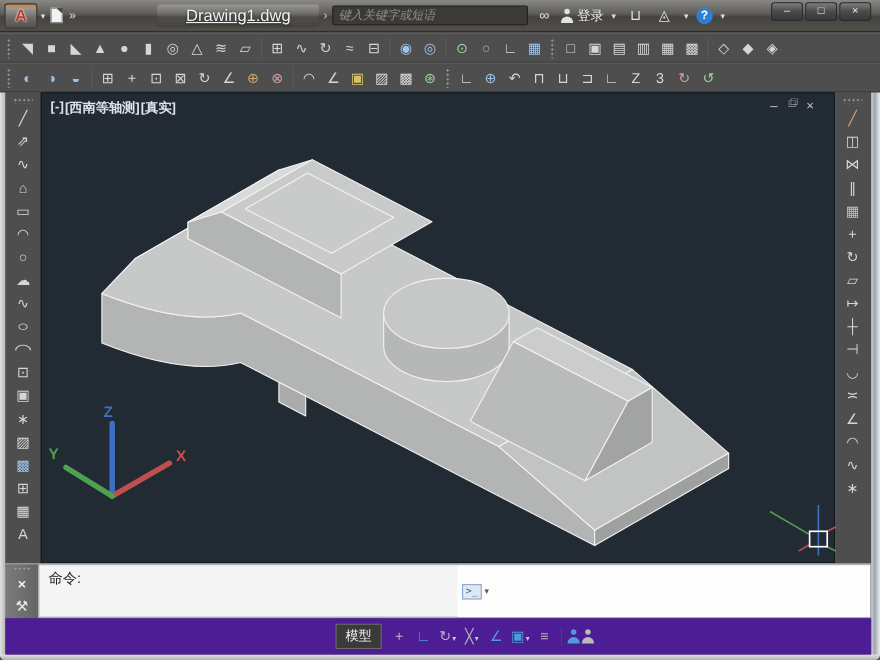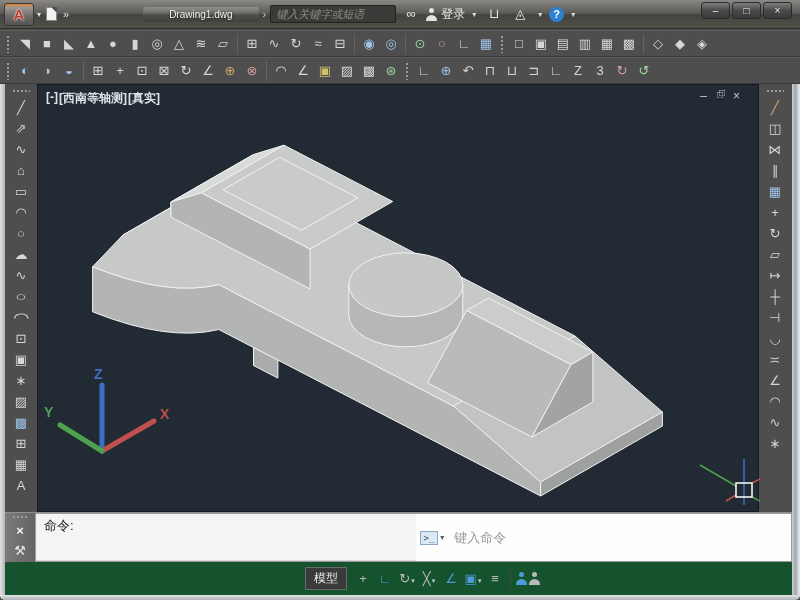--- a/index.html
+++ b/index.html
@@ -13,25 +13,25 @@
   .applogo{width:30px;height:23px;margin-left:4px;border-radius:3px;
     background:linear-gradient(#e08030 0%,#9a9895 18%,#6b6966 60%,#555350 100%);
     border:1px solid #3a3938;color:#c0392b;font-weight:bold;font-size:15px;
     text-align:center;line-height:21px;text-shadow:0 0 2px #fff,0 0 1px #fff;}
   .smallarrow{color:#dcdcdc;font-size:8px;padding:0 3px;}
   .doc{display:inline-block;width:11px;height:14px;background:#f2f2f2;border:1px solid #888;
     position:relative;margin:0 2px;}
   .doc::after{content:"";position:absolute;right:-1px;top:-1px;border:3px solid;
     border-color:#4e4e4e #4e4e4e #f2f2f2 #f2f2f2;}
   .qexpand{color:#e0e0e0;font-size:11px;padding:0 4px;}
-  .filetab{margin-left:70px;padding:2px 26px;color:#f2f2f2;font-size:10px;
+  .filetab{margin-left:70px;padding:2px 26px;color:#f2f2f2;font-size:15px;
     background:linear-gradient(rgba(255,255,255,.22),rgba(255,255,255,.05) 55%,rgba(0,0,0,.12));
-    border-radius:3px;text-shadow:0 1px 2px #222;}
+    border-radius:3px;text-shadow:0 1px 2px #222;text-decoration:underline;}
   .filearrow{color:#cfcfcf;font-size:11px;padding:0 4px;}
-  .icsearch{width:126px;height:18px;background:#3b3a38;border:1px solid #23221f;border-radius:2px;
+  .icsearch{width:178px;height:18px;background:#3b3a38;border:1px solid #23221f;border-radius:2px;
     color:#d8d8d8;font-size:11px;padding:0 5px;font-style:italic;}
   .icsearch::placeholder{color:#8f8d89;font-style:italic;}
   .infocenter{display:flex;align-items:center;margin-left:4px;gap:4px;}
   .infocenter .tbtn{color:#e4e4e4;font-size:13px;}
   .ic-label{color:#ececec;font-size:12px;}
   .help{display:inline-block;width:15px;height:15px;border-radius:50%;background:#2f7fd0;
     color:#fff;font-size:11px;font-weight:bold;text-align:center;line-height:15px;}
   .winbtns{position:absolute;right:8px;top:2px;display:flex;gap:2px;}
   .winbtn{width:29px;height:17px;border:1px solid #2a2a2a;border-radius:3px;
     background:linear-gradient(#7d7d7d,#4a4a4a 50%,#3a3a3a);color:#ececec;font-size:10px;
@@ -87,21 +87,21 @@
     font-size:13px;padding:3px 0 0 8px;}
   .cmdinput{flex:1;display:flex;align-items:center;padding-left:4px;background:#fdfdfd;}
   .promptbox{border:1px solid #8aa8c8;background:#dce8f4;color:#33506b;
     font-family:"DejaVu Sans Mono","Liberation Mono",monospace;font-size:9px;
     padding:1px 3px;margin-right:2px;}
   .promptdd{font-size:8px;color:#555;margin-right:8px;}
   .cmdfield{border:none;outline:none;flex:1;font-size:13px;color:#333;background:transparent;}
   .cmdfield::placeholder{color:#9a9a9a;}
 
   
-  .statusbar{position:absolute;left:5px;right:8px;top:562px;height:33px;background:#14532d;
+  .statusbar{position:absolute;left:5px;right:8px;top:562px;height:33px;background:#4c1d95;
     display:flex;align-items:center;}
   .modelbtn{margin-left:300px;padding:2px 8px;border:1px solid #6a6a6a;background:#3a3a3a;
     color:#ededed;font-size:12px;}
   .statusicons{display:flex;align-items:center;gap:2px;margin-left:6px;}
   .statusicons .tbtn{color:#b9b9b9;font-size:13px;min-width:20px;}
   .statusicons .sep{height:18px;background:#1d1d1d;border-right:1px solid #484848;}
   .person{display:inline-block;width:11px;height:13px;position:relative;}
   .person::before{content:"";position:absolute;top:0;left:3px;width:5px;height:5px;
     border-radius:50%;background:currentColor;}
   .person::after{content:"";position:absolute;bottom:0;left:0;width:11px;height:6px;
@@ -319,21 +319,20 @@
     <div class="cmdgutter">
       <div class="grip"></div>
       <div class="cmd-x">×</div>
       <div class="cmd-wrench">⚒</div>
     </div>
     <div class="cmdmain">
       <div class="cmdhist">命令:</div>
       <div class="cmdinput">
         <span class="promptbox">&gt;_</span>
         <span class="promptdd">▾</span>
-        <input class="cmdfield" placeholder="键入命令" style="">
       </div>
     </div>
   </div>
 
   <div class="statusbar">
     <div class="modelbtn">模型</div>
     <div class="statusicons">
         <span class="tbtn">+</span>
         <span class="tbtn" style="color: rgb(79, 155, 216);">∟</span>
         <span class="tbtn">↻<span class="dd">▾</span></span>

